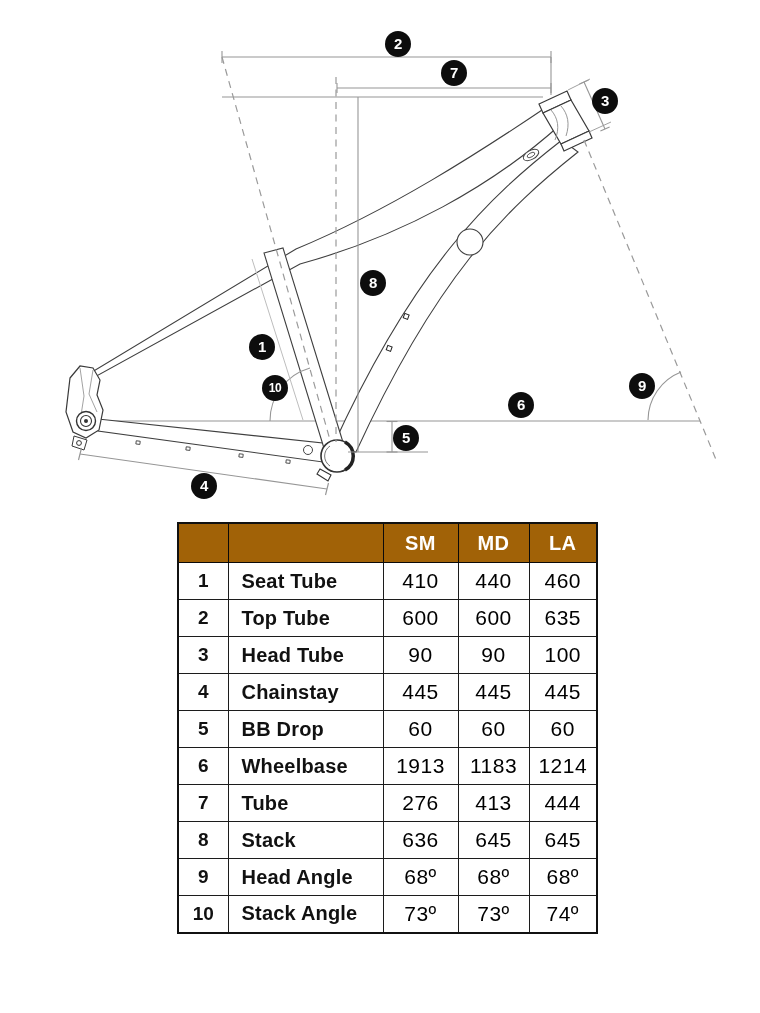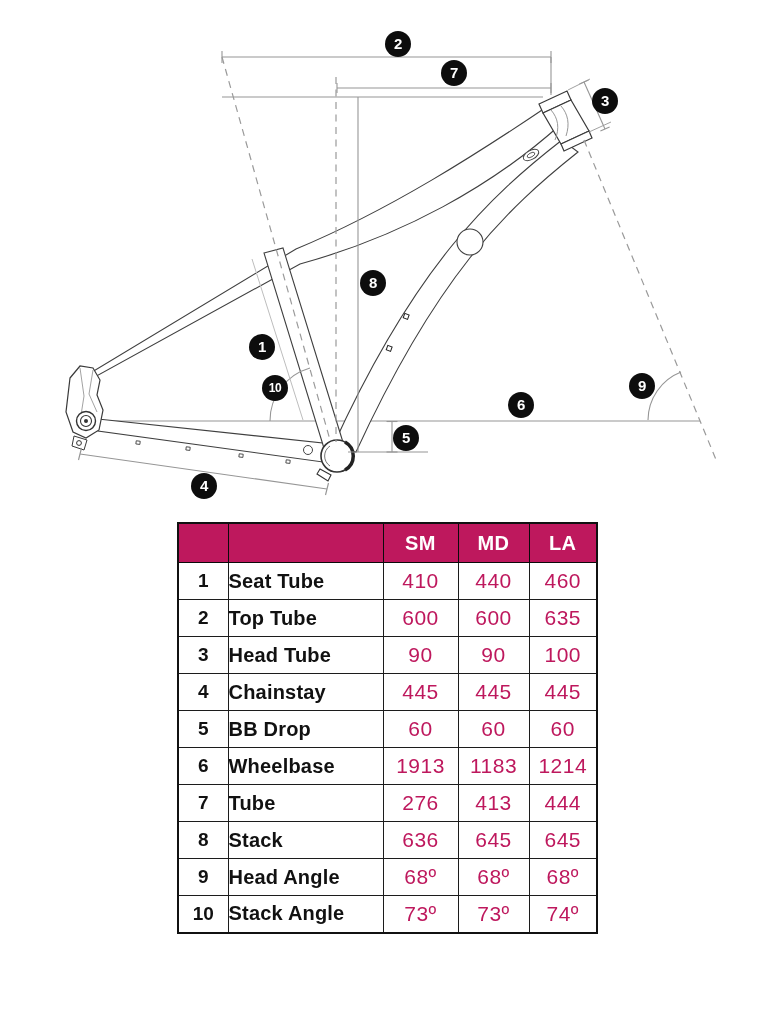--- a/index.html
+++ b/index.html
@@ -8,27 +8,27 @@
   .diagram{position:absolute;left:0;top:0;width:760px;height:515px;}
   .diagram svg{position:absolute;left:0;top:0;}
   .badge{position:absolute;width:26px;height:26px;border-radius:50%;background:#0d0d0d;
          color:#fff;font-weight:bold;font-size:15px;line-height:26px;text-align:center;
          letter-spacing:-0.5px;}
   .badge.small{font-size:12px;}
   
   .geo-table{position:absolute;left:177px;top:522px;width:419px;border-collapse:collapse;
              table-layout:fixed;border:2px solid #111;}
   .geo-table th,.geo-table td{border:1.5px solid #1c1c1c;padding:0;vertical-align:middle;}
-  .geo-table thead th{background:#be185d;border-color:#0a0a0a;height:38px;color:#fff;
+  .geo-table thead th{background:#a16207;border-color:#0a0a0a;height:38px;color:#fff;
              font-size:20px;font-weight:bold;text-align:center;letter-spacing:0.5px;}
   .geo-table tbody tr{height:37px;}
   td.c-num{font-size:19px;font-weight:bold;color:#111;text-align:center;}
-  td.c-label{font-size:20px;font-weight:bold;color:#111;text-align:left;
+  td.c-label{font-size:20px;font-weight:bold;color:#111;text-align:left;padding-left:13px;
              letter-spacing:0.2px;}
-  td.c-val{font-size:21px;color:#be185d;text-align:center;letter-spacing:0.5px;}
+  td.c-val{font-size:21px;color:#000000;text-align:center;letter-spacing:0.5px;}
 </style>
 </head>
 <body>
 
 <div class="page">
 
   <div class="diagram">
     <svg width="760" height="515" viewBox="0 0 760 515">
 
       <g stroke="#969696" stroke-width="1.1" fill="none">

